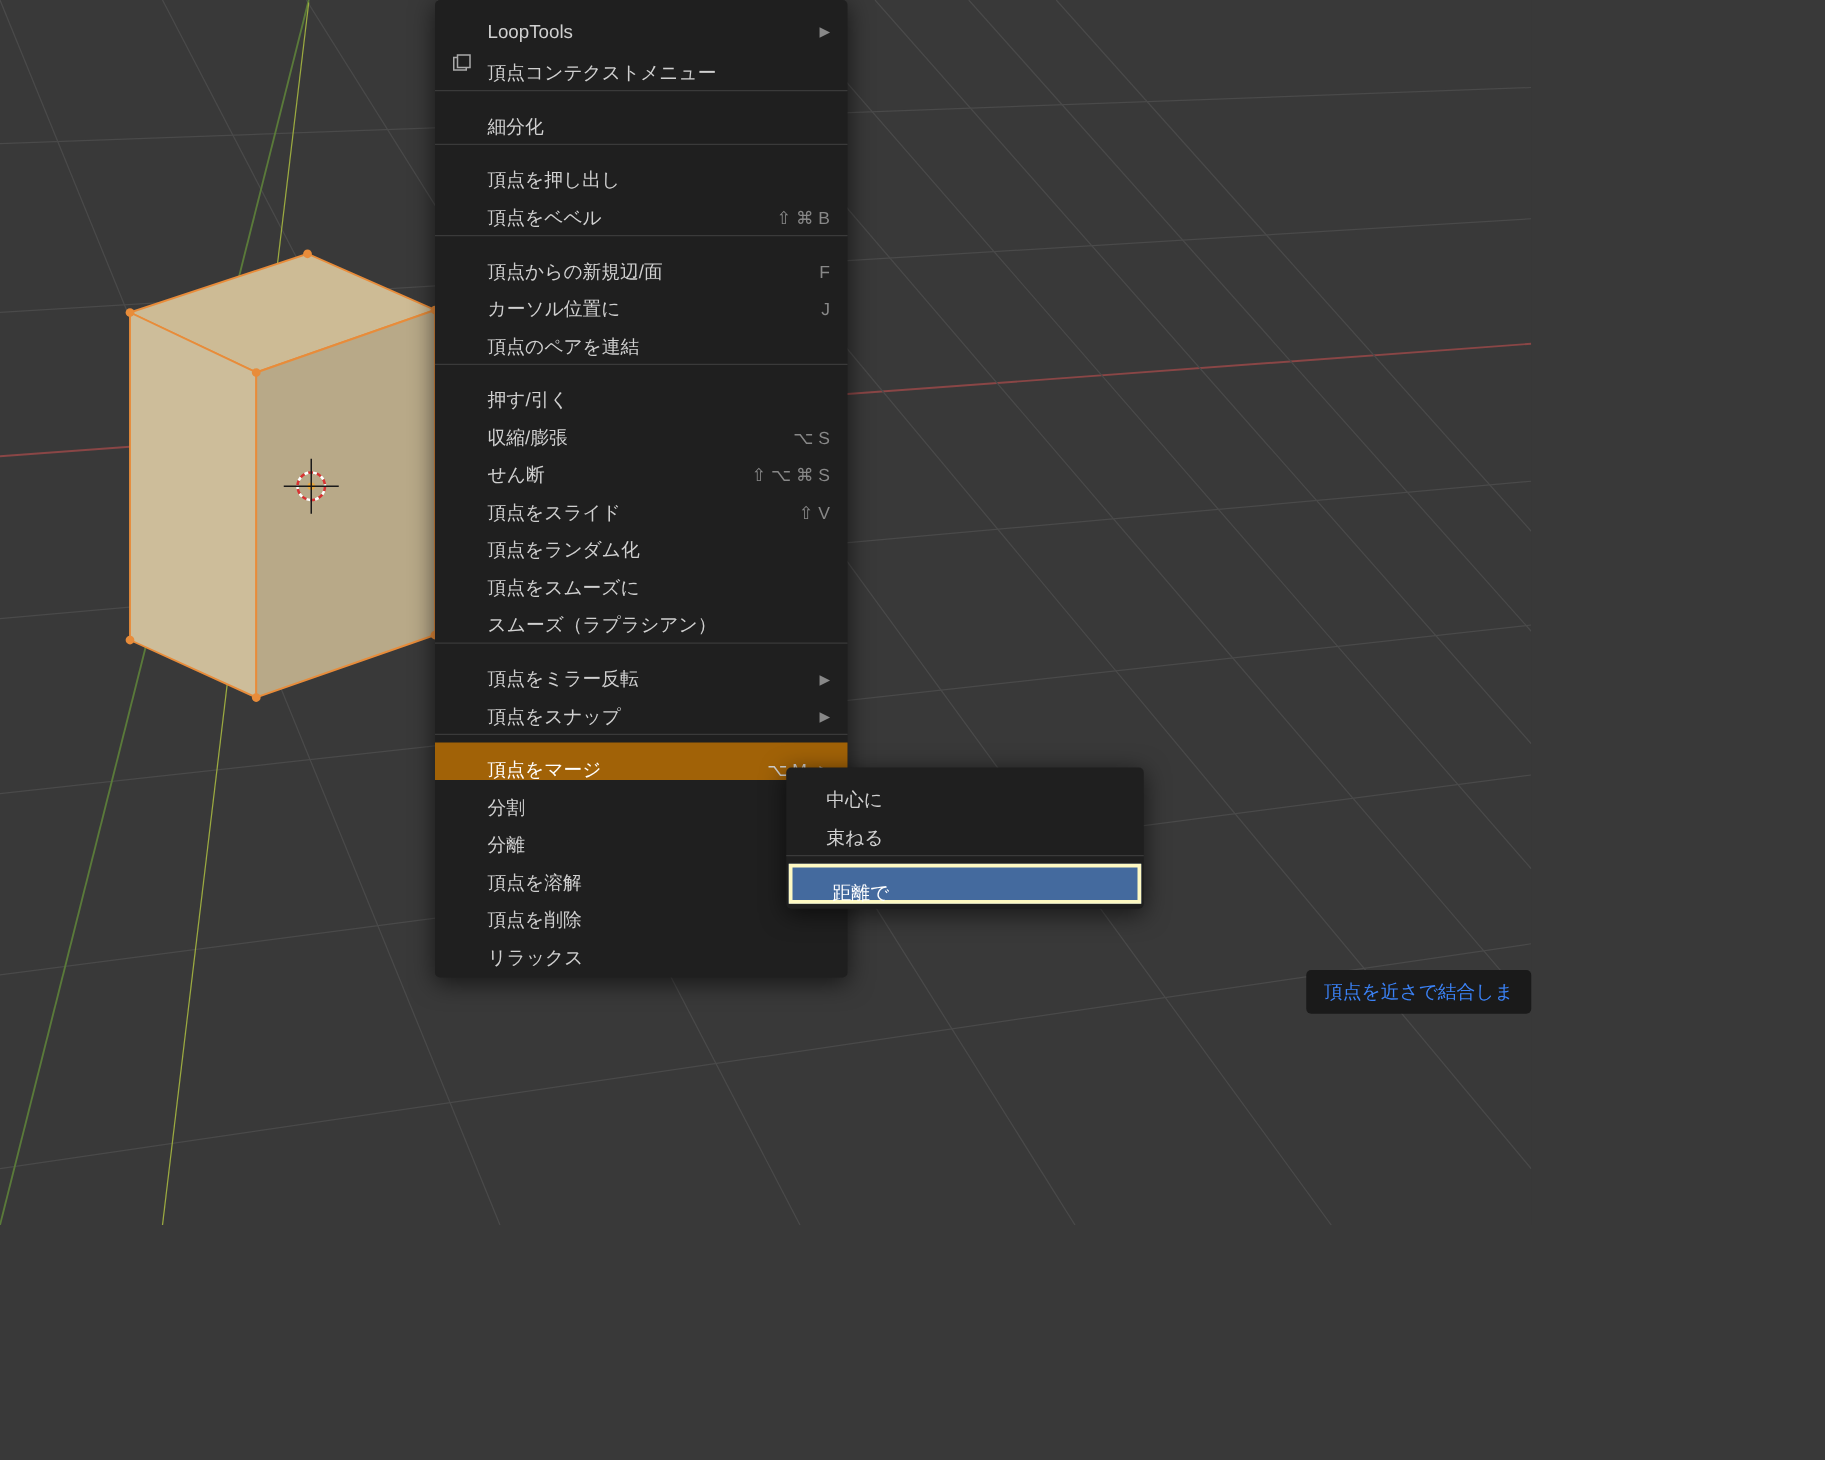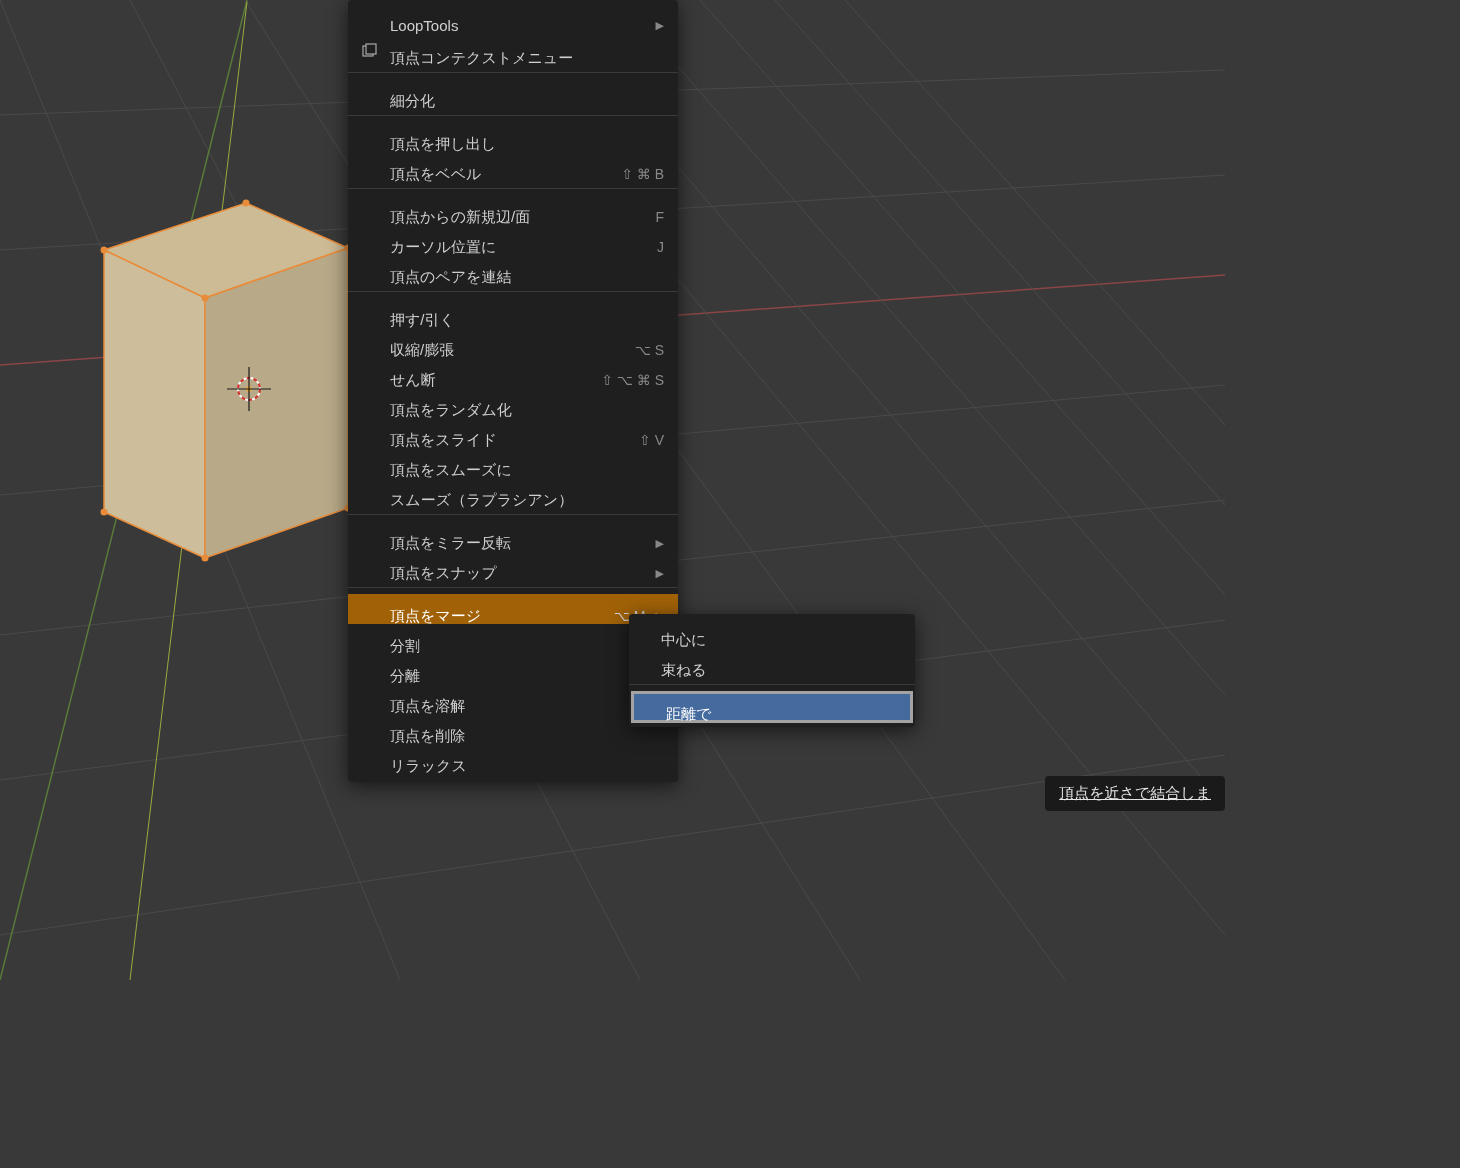--- a/index.html
+++ b/index.html
@@ -105,24 +105,23 @@
       justify-content: flex-end;
     }
     
     
     .tooltip {
       position: absolute;
       right: 0;
       top: 776px;
       background: #1a1a1a;
       padding: 8px 14px;
-      color: #e5e5e5;
+      color: #3b82f6;
       font-size: 15px;
       border-radius: 4px;
-      text-decoration: underline;
     }
   </style>
 </head>
 <body>
 
 <div class="viewport">
 
   <svg width="1225" height="980" style="position:absolute;top:0;left:0;">
 
     <line x1="0" y1="115" x2="1225" y2="70" stroke="#4a4a4a" stroke-width="1"></line>
@@ -218,25 +217,25 @@
   </div>
   <div class="menu-item">
     <span class="label">収縮/膨張</span>
     <span class="shortcut">⌥ S</span>
   </div>
   <div class="menu-item">
     <span class="label">せん断</span>
     <span class="shortcut">⇧ ⌥ ⌘ S</span>
   </div>
   <div class="menu-item">
-    <span class="label">頂点をランダム化</span>
-  </div>
-  <div class="menu-item">
     <span class="label">頂点をスライド</span>
     <span class="shortcut">⇧ V</span>
+  </div>
+  <div class="menu-item">
+    <span class="label">頂点をランダム化</span>
   </div>
   <div class="menu-item">
     <span class="label">頂点をスムーズに</span>
   </div>
   <div class="menu-item">
     <span class="label">スムーズ（ラプラシアン）</span>
   </div>
   <div class="menu-separator"></div>
   <div class="menu-item">
     <span class="label">頂点をミラー反転</span>
@@ -273,20 +272,20 @@
 </div>
 
 <div class="submenu">
   <div class="menu-item">
     <span class="label">中心に</span>
   </div>
   <div class="menu-item">
     <span class="label">束ねる</span>
   </div>
   <div class="menu-separator"></div>
-  <div class="menu-item" style="background:#446a9e;border:3px solid #a3a3a3;margin:0 2px;height:32px;color:#fff;">
+  <div class="menu-item" style="background:#446a9e;border:3px solid #fef9c3;margin:0 2px;height:32px;color:#fff;">
     <span class="label">距離で</span>
   </div>
 </div>
 
 <div class="tooltip">
   <span>頂点を近さで結合しま</span>
 </div>
 
 </body></html>

